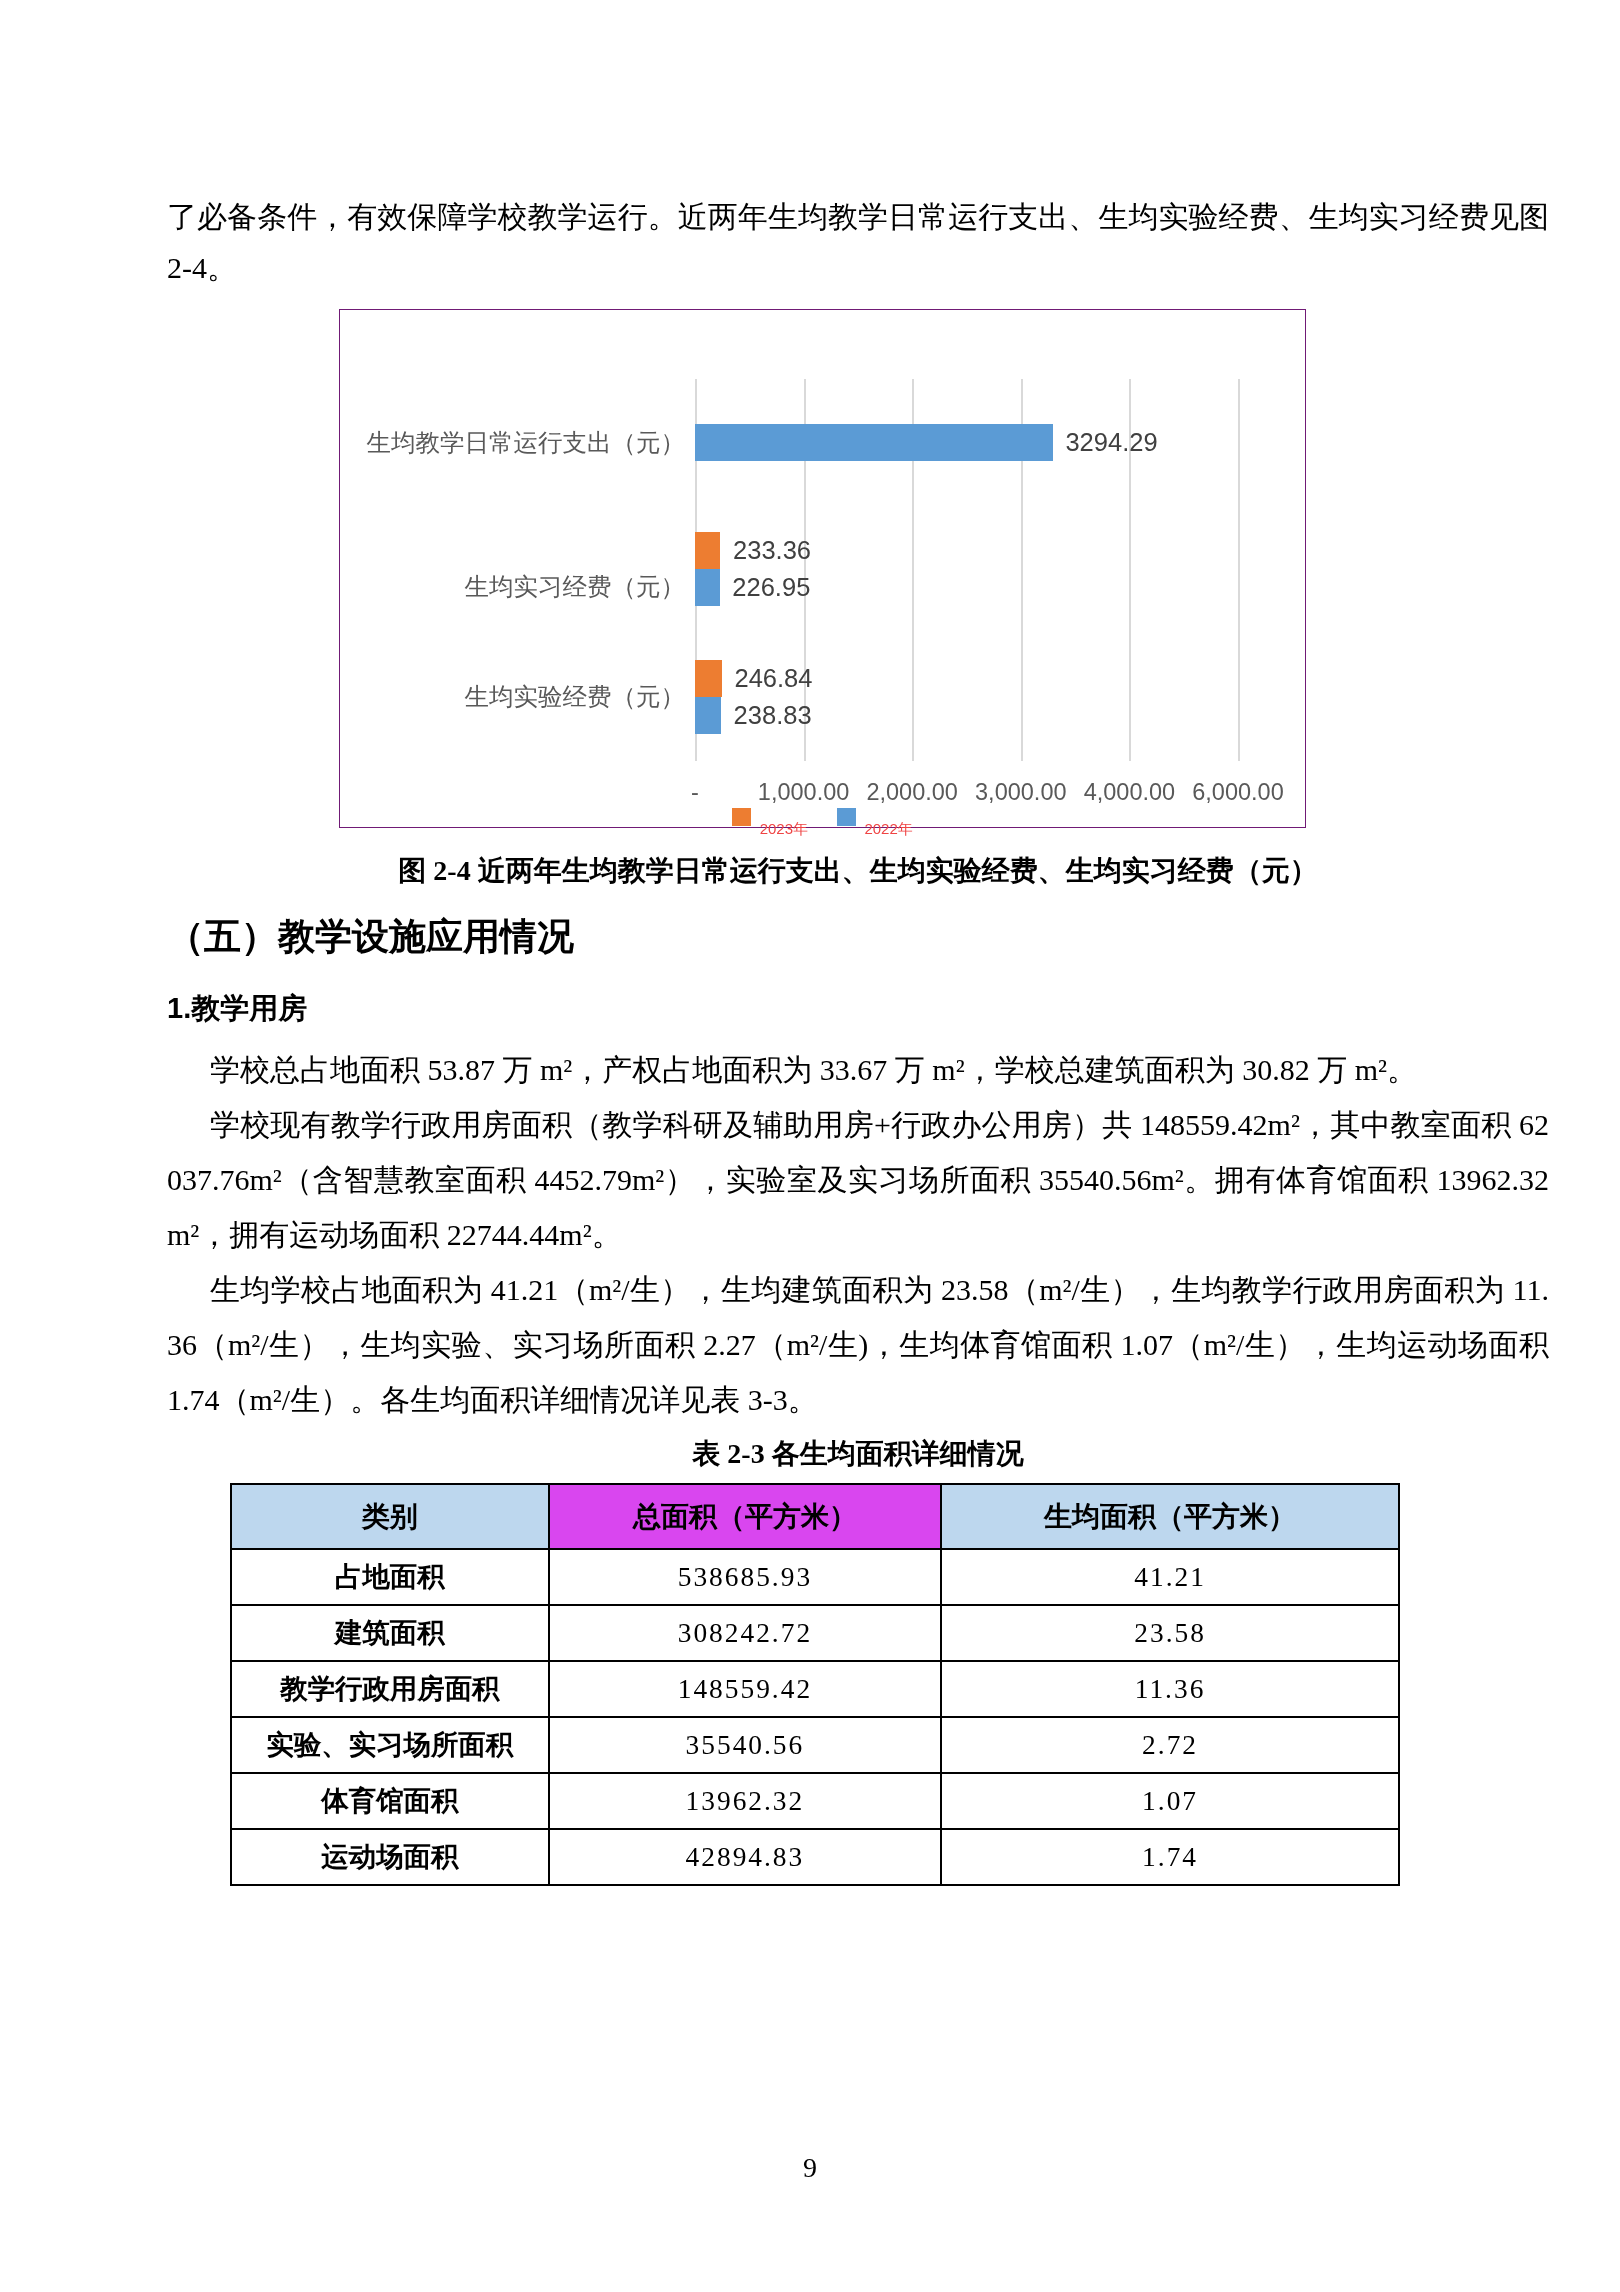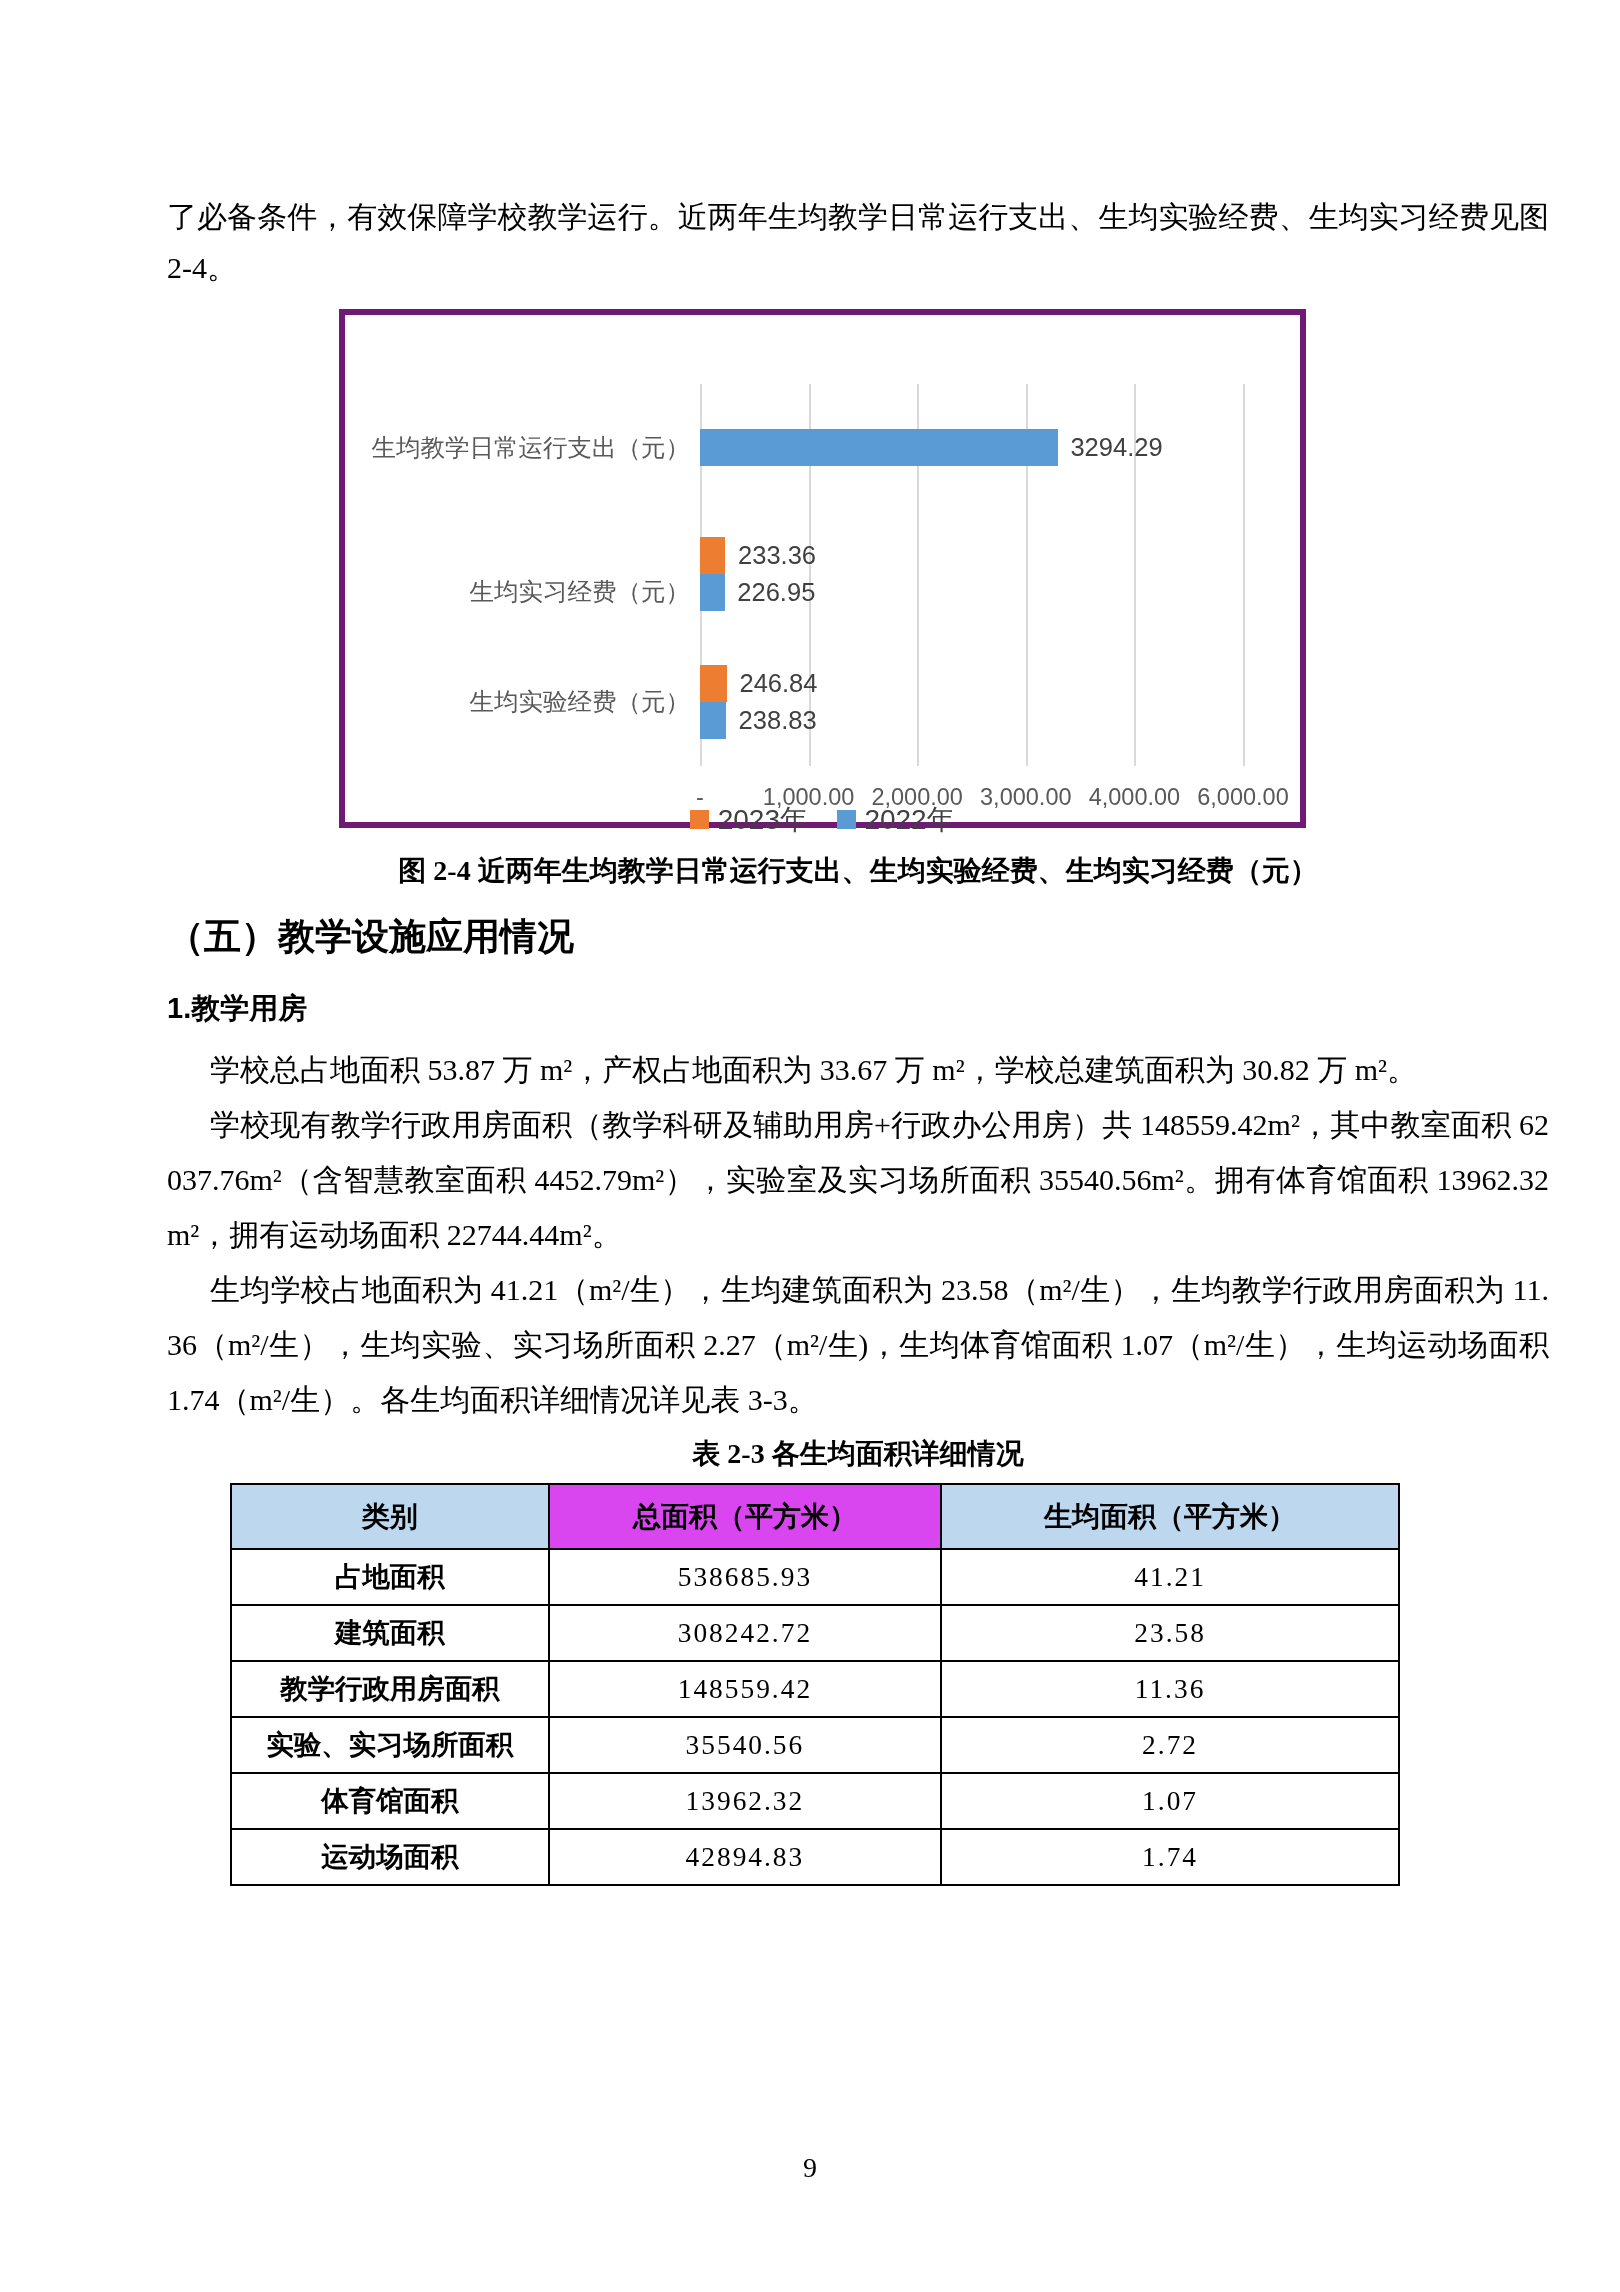--- a/index.html
+++ b/index.html
@@ -21,21 +21,21 @@
     word-break:break-all;
   }
   .para.intro { line-height:51px; }
   .para.indent { text-indent:43px; }
 
   
   .figure-box {
     position:relative;
     margin:15.7px 0 0 172px;
     width:967px; height:519px;
-    border:6px solid #701a75;
+    border:1px solid #701a75;
     background:#fff;
     font-family:"Liberation Sans","DejaVu Sans",sans-serif;
   }
   .plot-area {
     position:absolute; left:355px; top:69px;
     width:543px; height:382px;
   }
   .gridline {
     position:absolute; top:0; bottom:0; width:2px;
     background:#d9d9d9;
@@ -60,21 +60,21 @@
   .tick {
     position:absolute; transform:translateX(-50%);
     font-size:23.5px; color:#595959; white-space:nowrap;
   }
   .legend {
     position:absolute; left:0; top:486px; width:100%;
     display:flex; justify-content:center; align-items:center; gap:29px;
   }
   .legend-item { display:flex; align-items:center; gap:8.8px; }
   .legend-swatch { width:18.6px; height:18.6px; }
-  .legend-text { font-size:28px; color:#404040; }
+  .legend-text { font-size:15px; color:#ef4444;margin-top:24px; }
 
   .figure-caption {
     margin-top:23px;
     text-align:center;
     font-size:28px; font-weight:bold;
     line-height:39px;
   }
 
   
   .section-heading {

